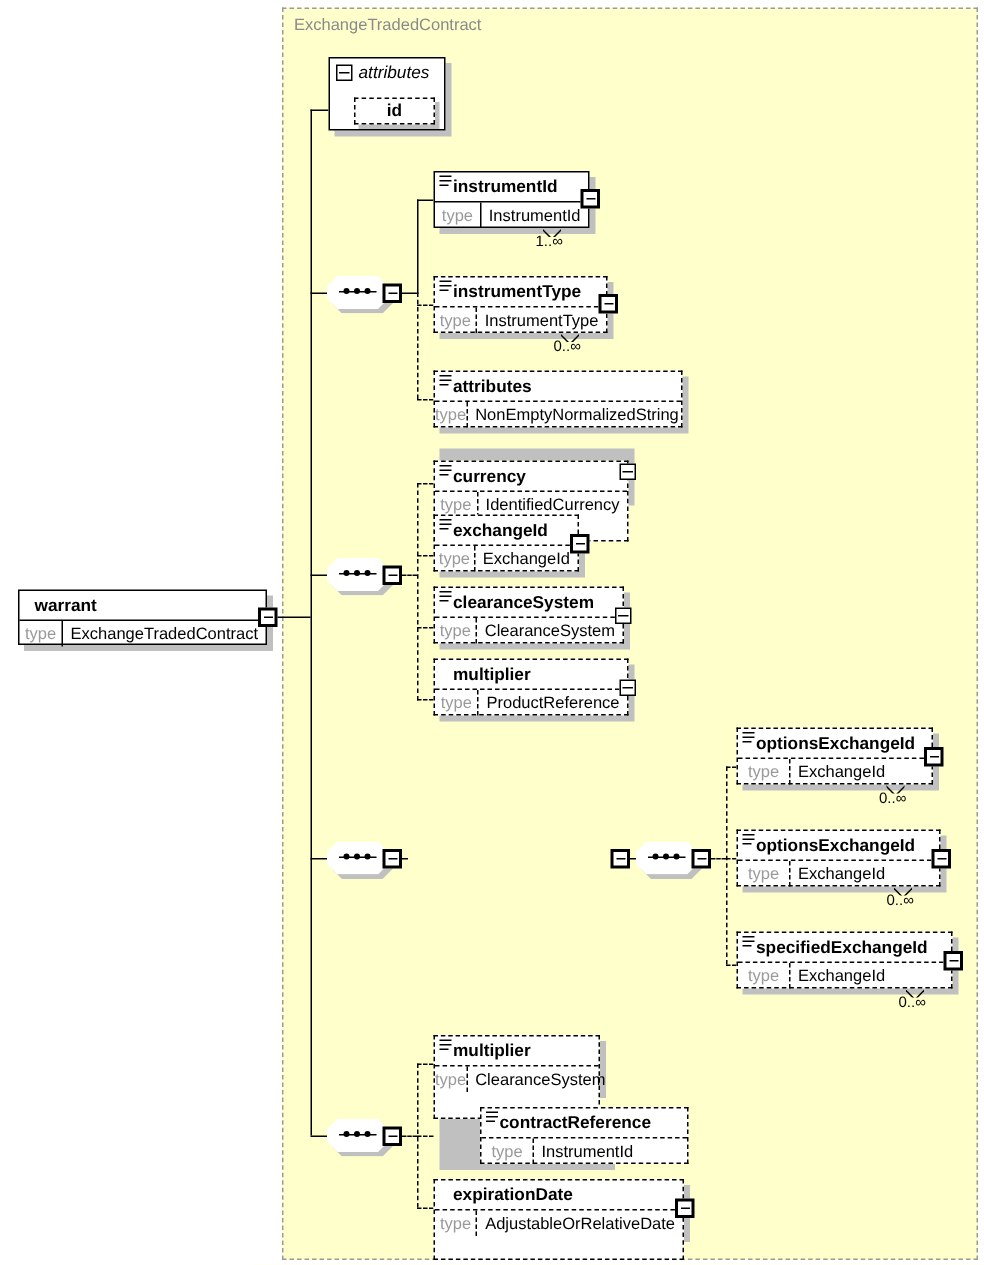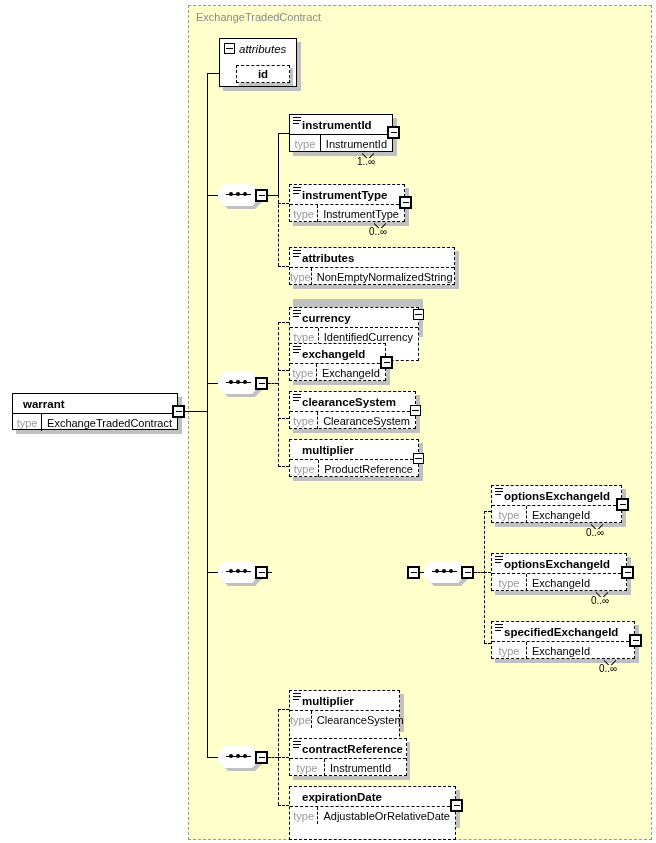--- a/index.html
+++ b/index.html
@@ -407,21 +407,21 @@
       <div class="nrow1">multiplier</div>
       <div class="nrow2">
         <div class="tcell">type</div>
         <div class="tval tsep">ClearanceSystem</div>
       </div>
     </div>
   </div>
 
   <div class="node" style="left:289px;top:738px;">
     <div class="nshadow" style="width:117px;height:38px;"></div>
-    <div class="nbox dashed" style="position:relative;width:118px;height:38px;z-index:2;">
+    <div class="nbox dashed" style="position:relative;width:139px;height:38px;z-index:2;margin-left:31px;">
       <div class="seqmark">
           <i></i>
           <i></i>
           <i></i>
         </div>
       <div class="nrow1">contractReference</div>
       <div class="nrow2">
         <div class="tcell">type</div>
         <div class="tval tsep">InstrumentId</div>
       </div>

